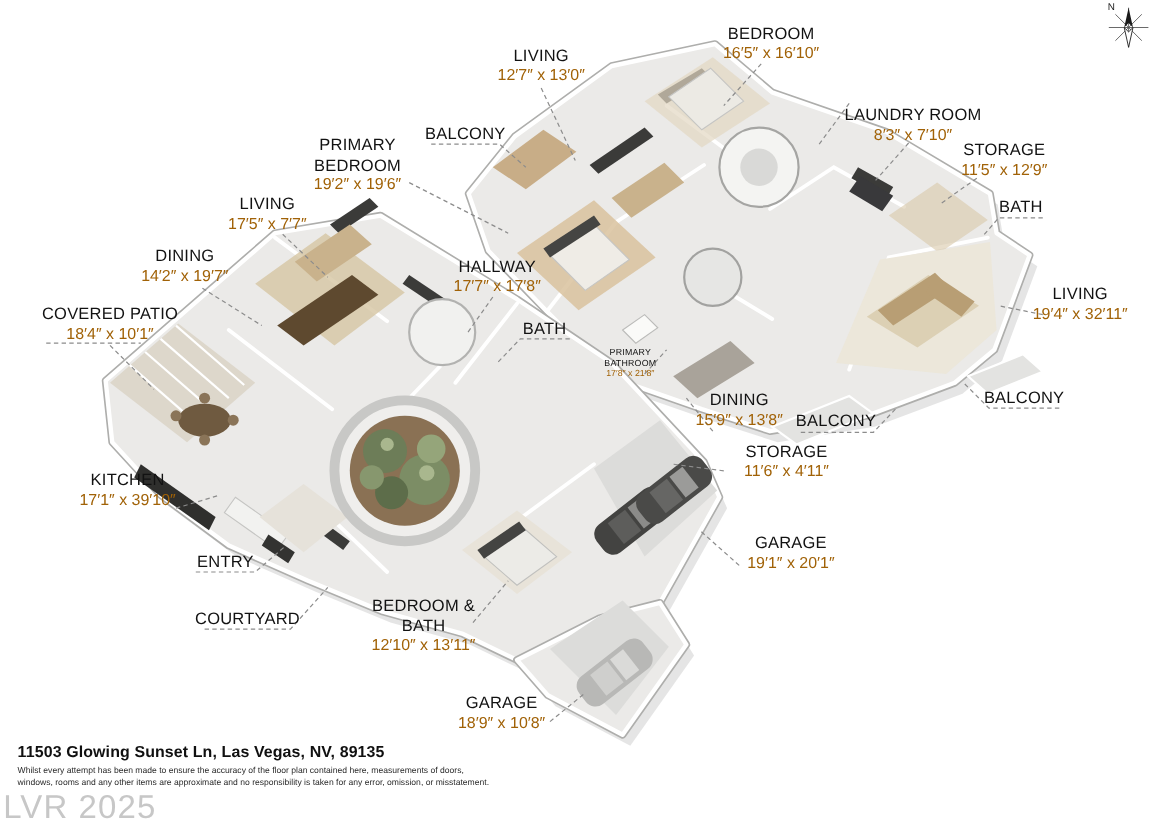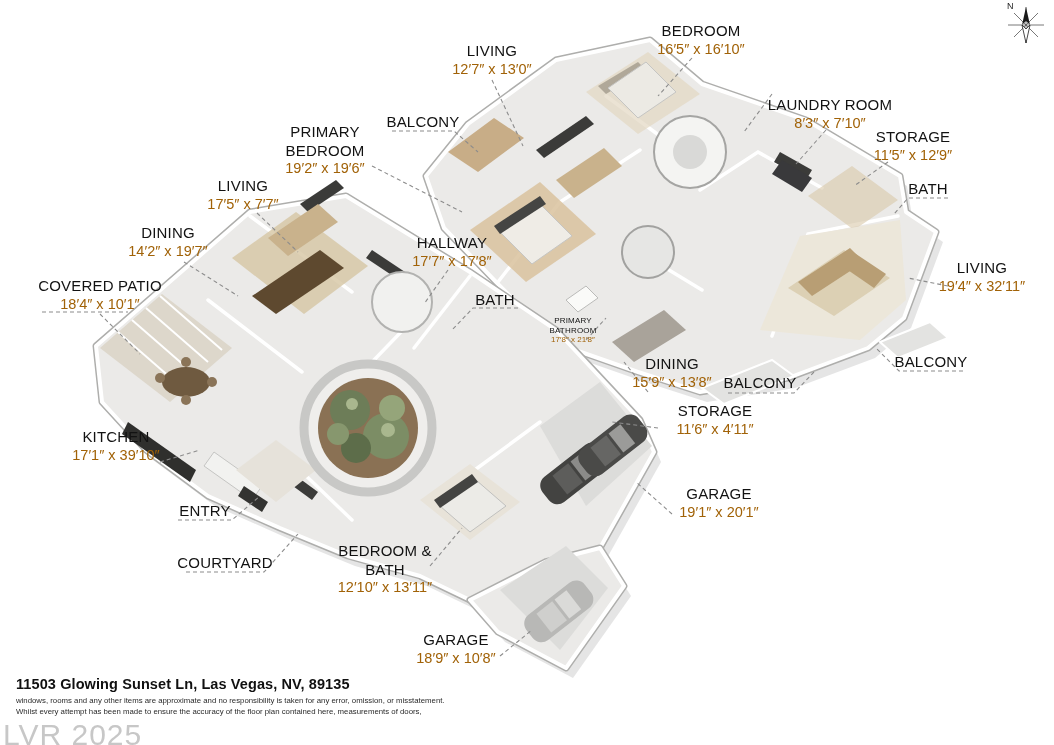--- a/index.html
+++ b/index.html
@@ -296,19 +296,19 @@
       <line x1="22" y1="4" x2="22" y2="40" stroke="#555555" stroke-width="0.8"></line>
       <line x1="4" y1="22" x2="40" y2="22" stroke="#555555" stroke-width="0.8"></line>
       <polygon points="22,4 26,22 22,18 18,22" fill="#1a1a1a"></polygon>
       <polygon points="22,40 26,22 22,26 18,22" fill="#ffffff" stroke="#1a1a1a" stroke-width="0.8"></polygon>
     </svg>
   </div>
 
   <div class="footer">
     <div class="address">11503 Glowing Sunset Ln, Las Vegas, NV, 89135</div>
     <div class="disclaimer">
+      <div>Whilst every attempt has been made to ensure the accuracy of the floor plan contained here, measurements of doors,</div>
       <div>windows, rooms and any other items are approximate and no responsibility is taken for any error, omission, or misstatement.</div>
-      <div>Whilst every attempt has been made to ensure the accuracy of the floor plan contained here, measurements of doors,</div>
     </div>
   </div>
 
   <div class="watermark">LVR 2025</div>
 </div>
 
 </body></html>

